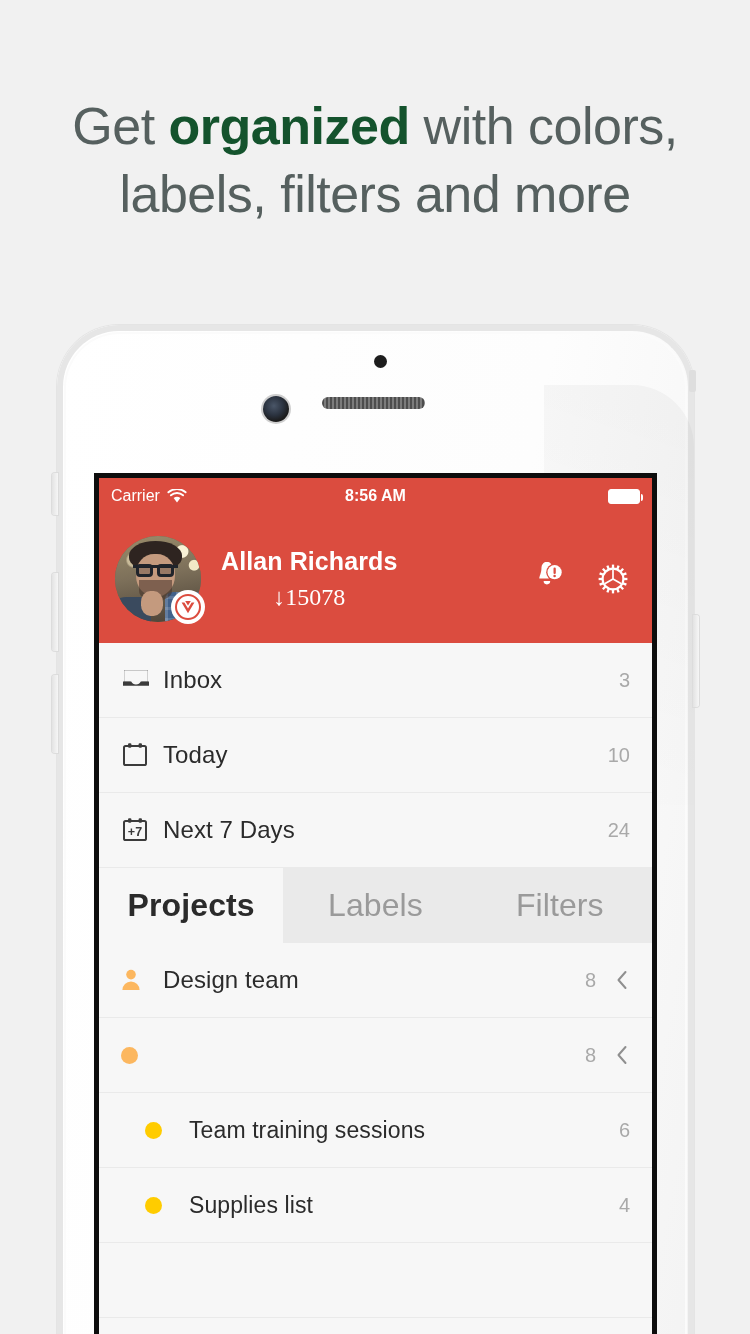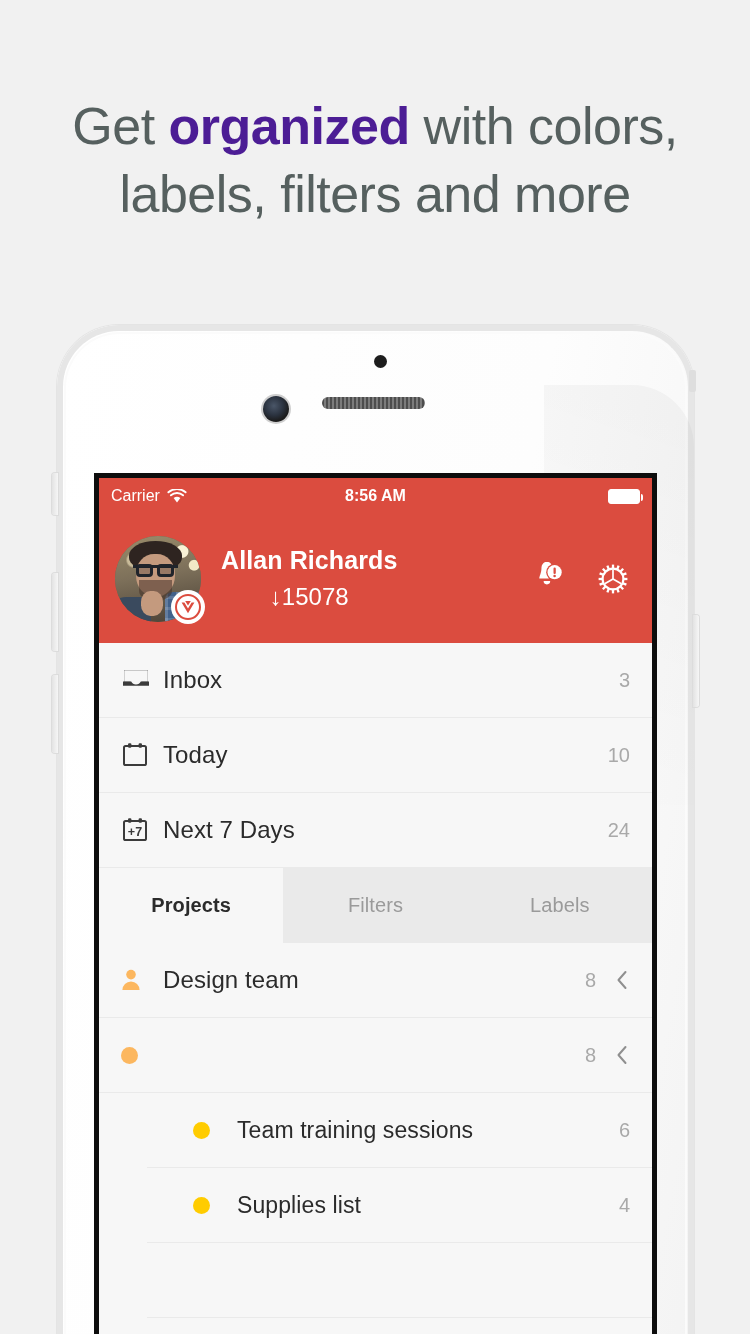--- a/index.html
+++ b/index.html
@@ -15,21 +15,21 @@
   .headline{
     position:absolute;
     top:92px; left:0; width:750px;
     text-align:center;
     color:#56605f;
     font-size:52px;
     line-height:68px;
     font-weight:400;
     letter-spacing:-0.5px;
   }
-  .headline b{ font-weight:700; color:#4c1d95;text-align:right; }
+  .headline b{ font-weight:700; color:#14532d;text-align:right; }
 
   
   .phone{
     position:absolute;
     left:57px; top:325px;
     width:637px; height:1100px;
     background:linear-gradient(100deg,#ffffff 0%,#fdfdfd 60%,#f3f3f3 100%);
     border-radius:62px 62px 0 0;
     box-shadow:0 0 0 1px #e4e4e4;
   }
@@ -185,48 +185,48 @@
     border-radius:18% 30% 0 0; }
 
   .karma-badge{
     position:absolute; right:-4px; bottom:-2px;
     width:34px; height:34px; border-radius:50%;
     background:#fff;
     display:flex; align-items:center; justify-content:center;
   }
   .user-text{ margin-left:20px; color:#fff; }
   .user-name{ font-size:25px; font-weight:700; letter-spacing:.1px; }
-  .user-karma{ font-size:24px; font-weight:400; margin-top:8px; }
+  .user-karma{ font-size:24px; font-weight:400; margin-top:8px;font-family:Liberation Serif, serif; }
   .header-icons{ margin-left:auto; display:flex; align-items:center; gap:32px; }
 
   
   .row{
     height:75px;
     display:flex;
     align-items:center;
     padding:0 22px 0 22px;
     border-bottom:1px solid #eaeaea;
     background:#f7f7f7;
   }
   .row .ricon{ width:42px; flex:0 0 42px; display:flex; align-items:center; }
   .row .rlabel{ font-size:24px; color:#2b2b2b; letter-spacing:.1px; }
   .row .rcount{ margin-left:auto; font-size:20px; color:#a9a9a9; }
   .row .rchev{ margin-left:18px; width:16px; display:flex; justify-content:center; }
 
   
   .tabs{ display:flex; height:75px; background:#eaeaea; }
   .tab{
     flex:1; display:flex; align-items:center; justify-content:center;
-    font-size:20px; color:#9a9a9a; letter-spacing:.1px;
+    font-size:32px; color:#9a9a9a; letter-spacing:.1px;
   }
   .tab.active{ background:#f7f7f7; color:#2b2b2b; font-weight:700; }
 
   .dot{ width:17px; height:17px; border-radius:50%; display:block; }
   .sub .rlabel{ font-size:23px; }
-  .sub{ padding-left:46px;margin-left:48px; }
+  .sub{ padding-left:46px; }
   .sub .ricon{ width:44px; flex:0 0 44px; }
 </style>
 </head>
 <body>
 
 <div class="headline">
   <div><span>Get </span><b>organized</b><span> with colors,</span></div>
   <div>labels, filters and more</div>
 </div>
 
@@ -364,22 +364,22 @@
           <rect x="17.6" y="2.2" width="3.4" height="4.6" rx="1.2" fill="#3b3b3b"></rect>
           <text x="14" y="20" text-anchor="middle" font-family="Liberation Sans, sans-serif" font-size="12.5" font-weight="700" fill="#3b3b3b">+7</text>
         </svg>
       </span>
       <span class="rlabel">Next 7 Days</span>
       <span class="rcount">24</span>
     </div>
 
     <div class="tabs">
       <div class="tab active">Projects</div>
+      <div class="tab">Labels</div>
       <div class="tab">Filters</div>
-      <div class="tab">Labels</div>
     </div>
 
     <div class="row">
       <span class="ricon">
         <svg width="20" height="22" viewBox="0 0 20 22">
           <circle cx="10" cy="5.6" r="4.8" fill="#fcb75f"></circle>
           <path d="M1.4 21 a8.6 8.6 0 0 1 17.2 0 Z" fill="#fcb75f"></path>
         </svg>
       </span>
       <span class="rlabel">Design team</span>

